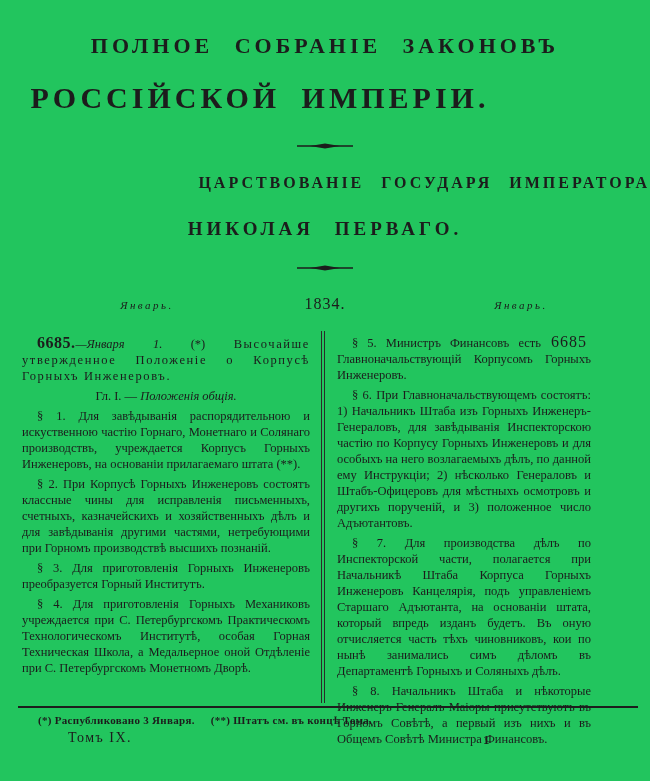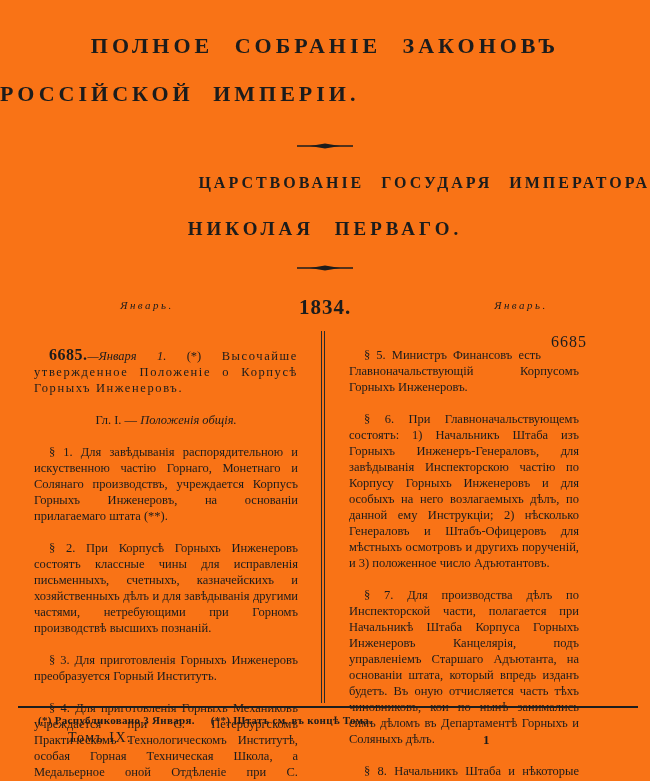--- a/index.html
+++ b/index.html
@@ -4,30 +4,30 @@
 <style>
   html,body { margin:0; padding:0; }
   body {
     width:650px; height:781px;
     background:#ffffff;
     font-family:"Liberation Serif", serif;
     color:#1c1c1c;
     position:relative;
     overflow:hidden;
   }
-  .page { position:absolute; inset:0; background:#f97316; }
+  .page { position:absolute; inset:0; background:#22c55e; }
 
   .masthead-1 {
     position:absolute; top:33px; left:0; width:650px;
     text-align:center; font-size:22px; font-weight:bold;
     letter-spacing:4px; word-spacing:12px; white-space:nowrap;
   }
   .masthead-2 {
     position:absolute; top:81px; left:0; width:520px;
-    text-align:left; font-size:22px; font-weight:bold;
+    text-align:center; font-size:30px; font-weight:bold;
     letter-spacing:4px; word-spacing:10px; white-space:nowrap;
   }
   .ornament { position:absolute; left:0; width:650px; text-align:center; }
   .ornament-1 { top:137px; }
   .ornament-2 { top:259px; }
 
   .reign-1 {
     position:absolute; top:174px; left:0; width:650px;
     text-align:right; font-size:16px; font-weight:bold;
     letter-spacing:3px; word-spacing:10px; white-space:nowrap;
@@ -39,30 +39,30 @@
   }
 
   .month {
     position:absolute; top:299px; width:130px; text-align:center;
     font-style:italic; font-size:11px; letter-spacing:2.5px; white-space:nowrap;
   }
   .month-left { left:82px; }
   .month-right { left:456px; }
   .year {
     position:absolute; top:295px; left:263px; width:124px; text-align:center;
-    font-size:21px; font-weight:bold; letter-spacing:1px;
+    font-size:16px; font-weight:normal; letter-spacing:1px;
   }
 
   .col {
     position:absolute; top:331px;
     font-size:12.5px; line-height:16px; text-align:justify;
   }
   .col-left  { left:18px;  width:296px; }
   .col-right { left:333px; width:262px; }
-  .col p { margin:16px; text-indent:15px; }
+  .col p { margin:4px; text-indent:15px; }
 
   .entry-head { text-indent:15px; }
   .entry-num { font-size:16px; font-weight:bold; letter-spacing:0.5px; }
   .it { font-style:italic; }
   .sp { letter-spacing:1.6px; }
   .chapter { text-align:center; text-indent:0 !important; }
 
   .num-spacer { float:right; width:54px; height:18px; }
   .margin-number {
     position:absolute; top:333px; left:551px;

